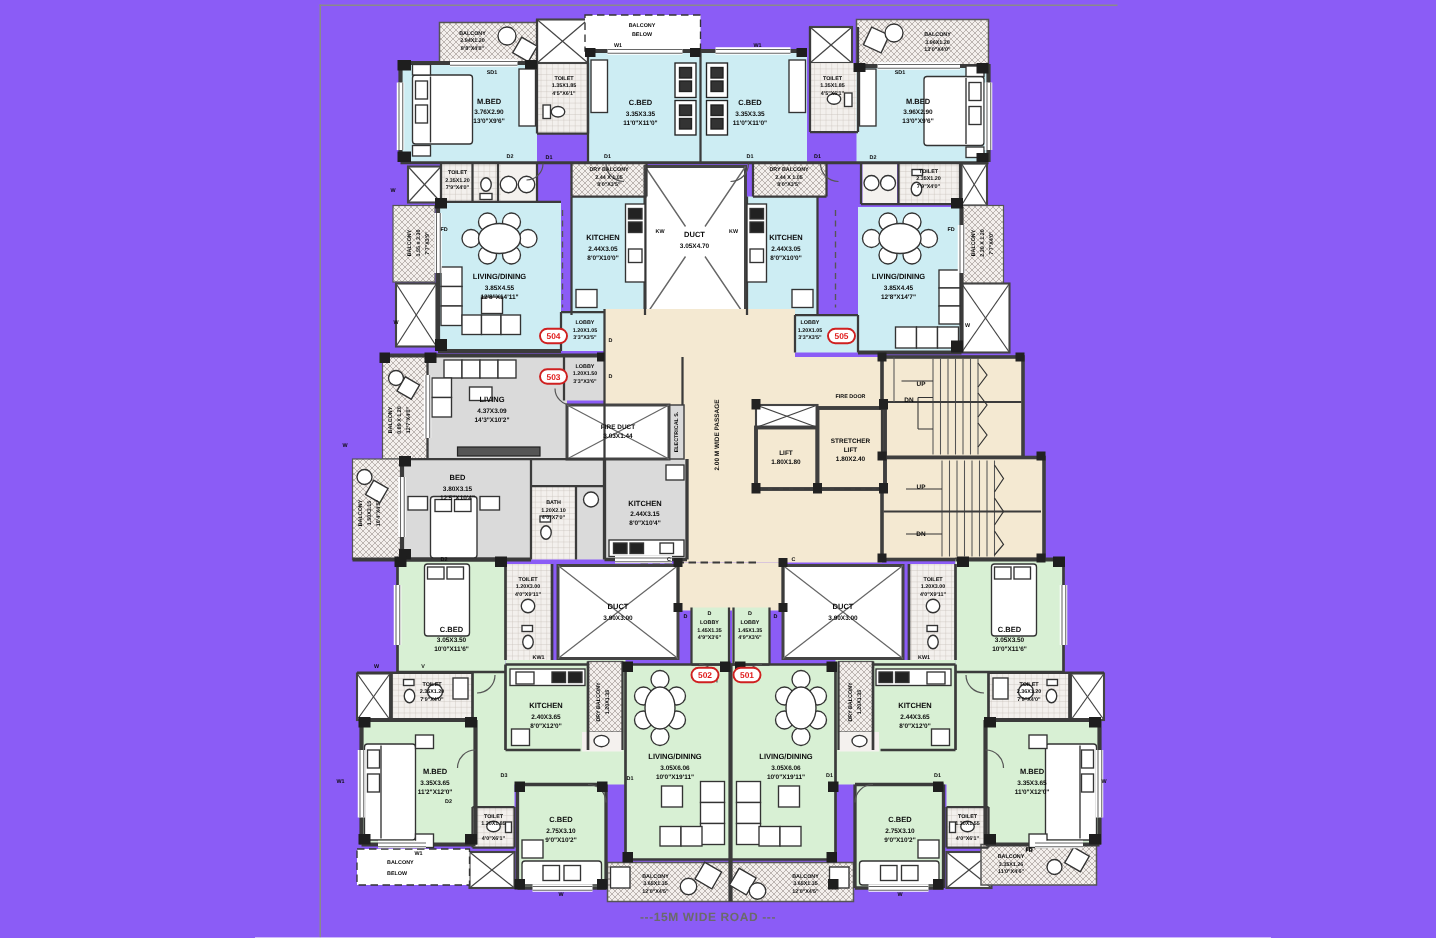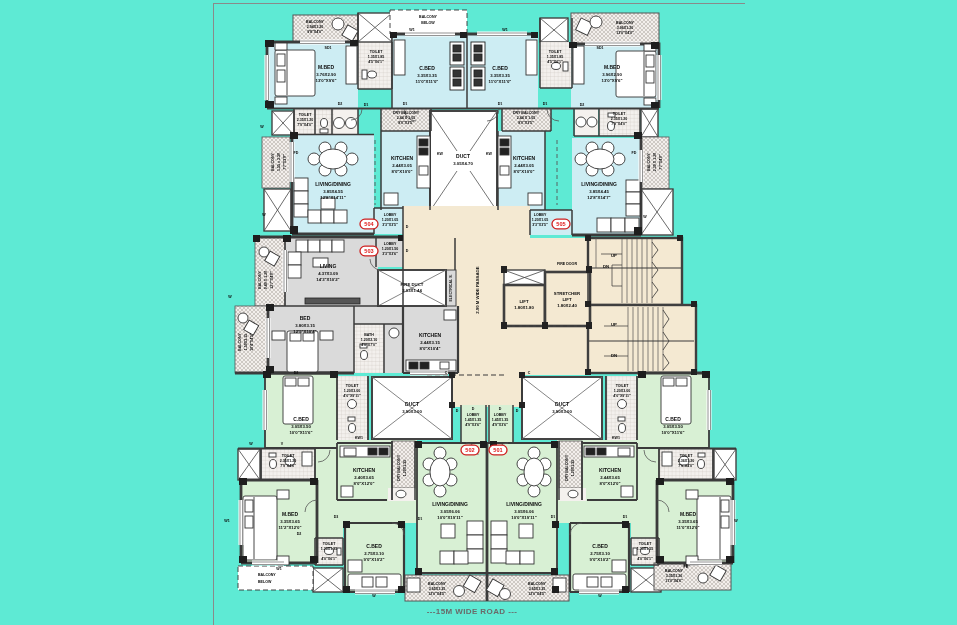--- a/index.html
+++ b/index.html
@@ -1,16 +1,16 @@
 <!DOCTYPE html>
 <html><head>
 <meta charset="utf-8">
 <style>
 html,body{margin:0;padding:0;background:#ffffff;}
-#wrap{width:957px;height:625px;position:relative;overflow:hidden;background:#5eead4;}
+#wrap{width:957px;height:625px;position:relative;overflow:hidden;background:#8b5cf6;}
 text{font-family:"Liberation Sans",sans-serif;fill:#0b0b0b;}
 .r{font-size:5px;font-weight:bold;text-anchor:middle;}
 .d{font-size:4.3px;font-weight:bold;text-anchor:middle;}
 .t{font-size:3.6px;font-weight:bold;text-anchor:middle;}
 .gray{fill:#6a6a6a;}
 </style>
 </head>
 <body>
 <div id="wrap">
 <svg width="957" height="625" viewBox="0 0 957 625">

